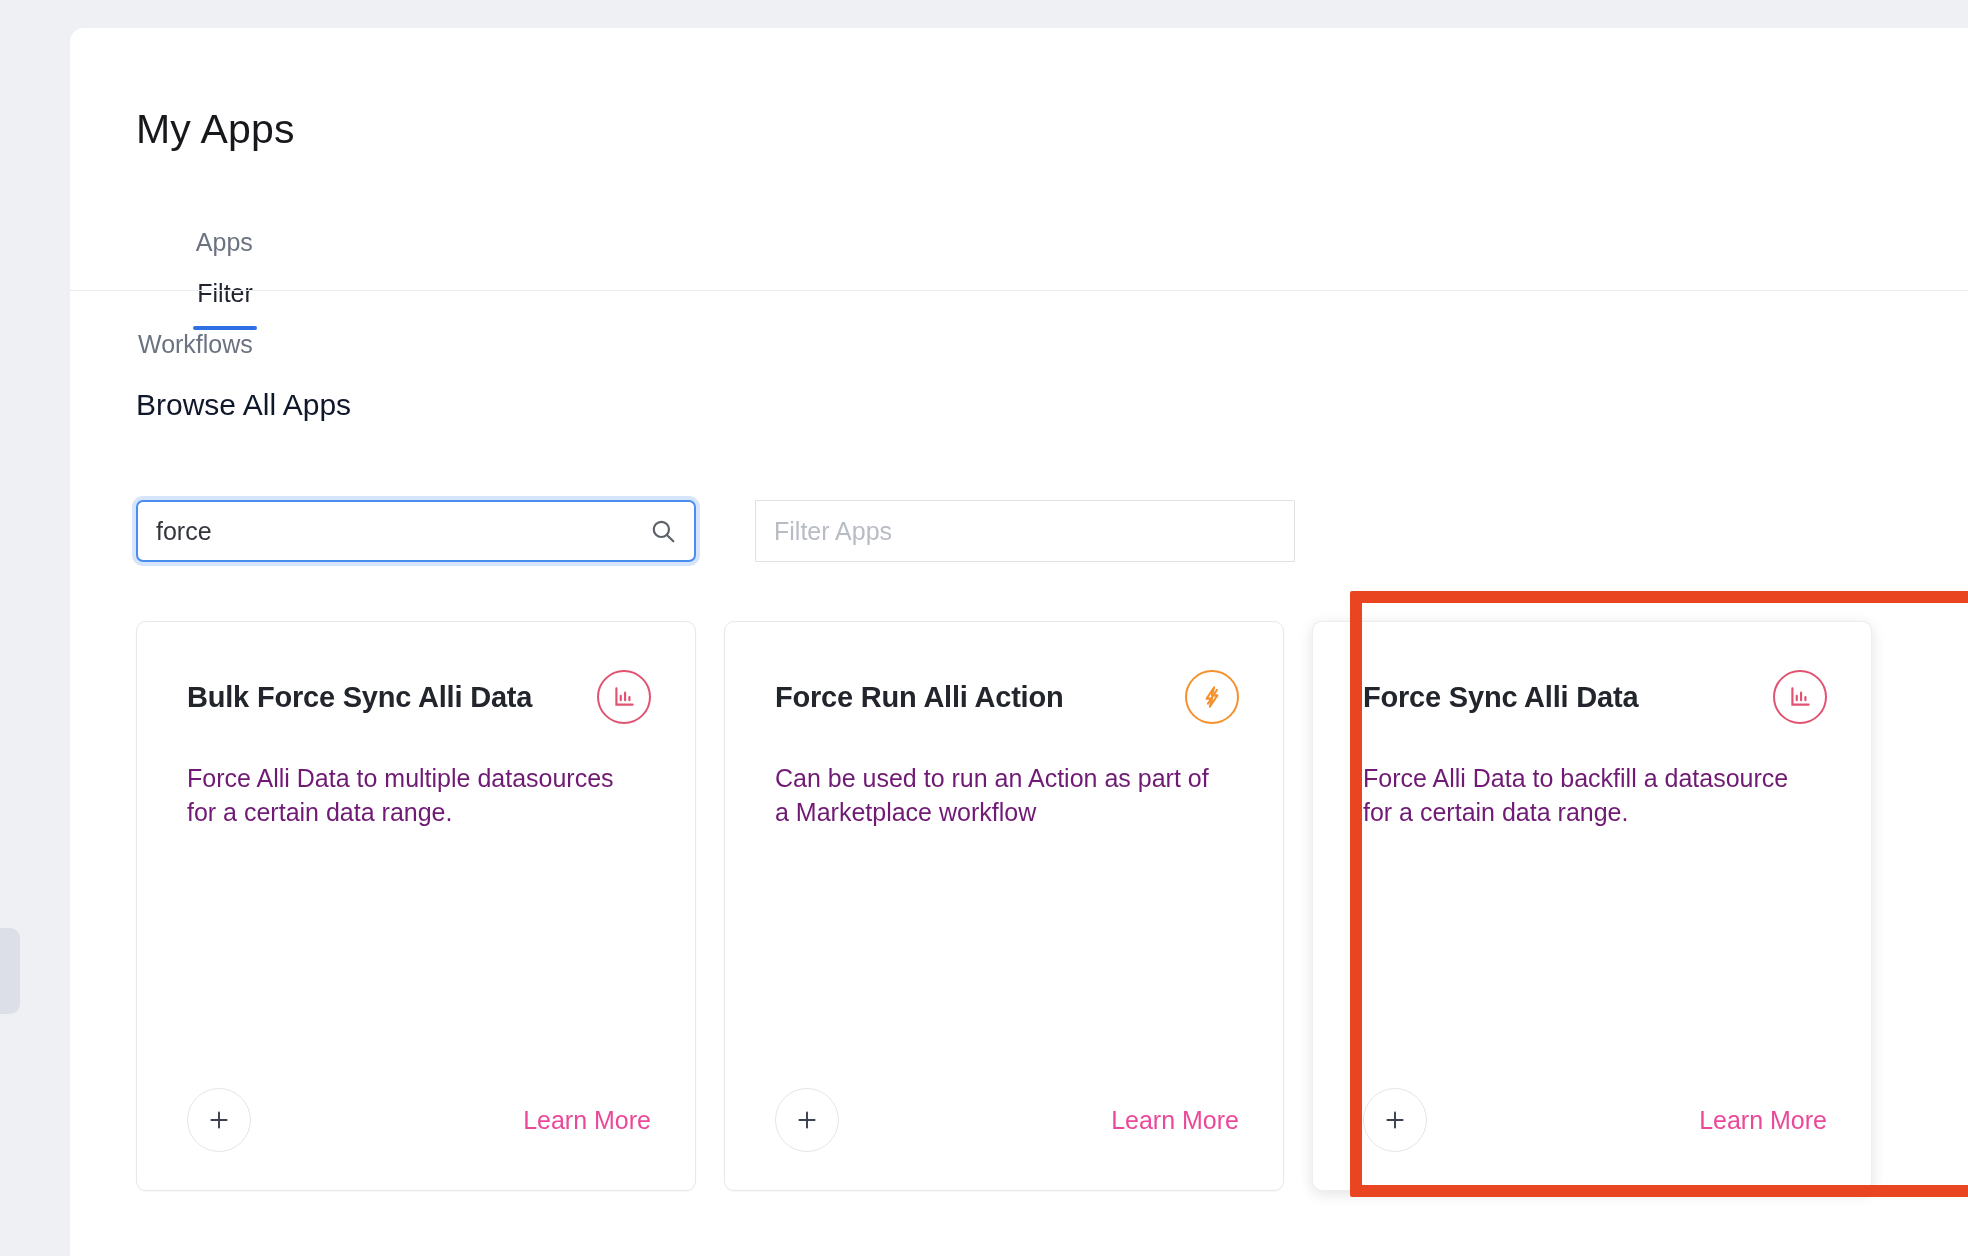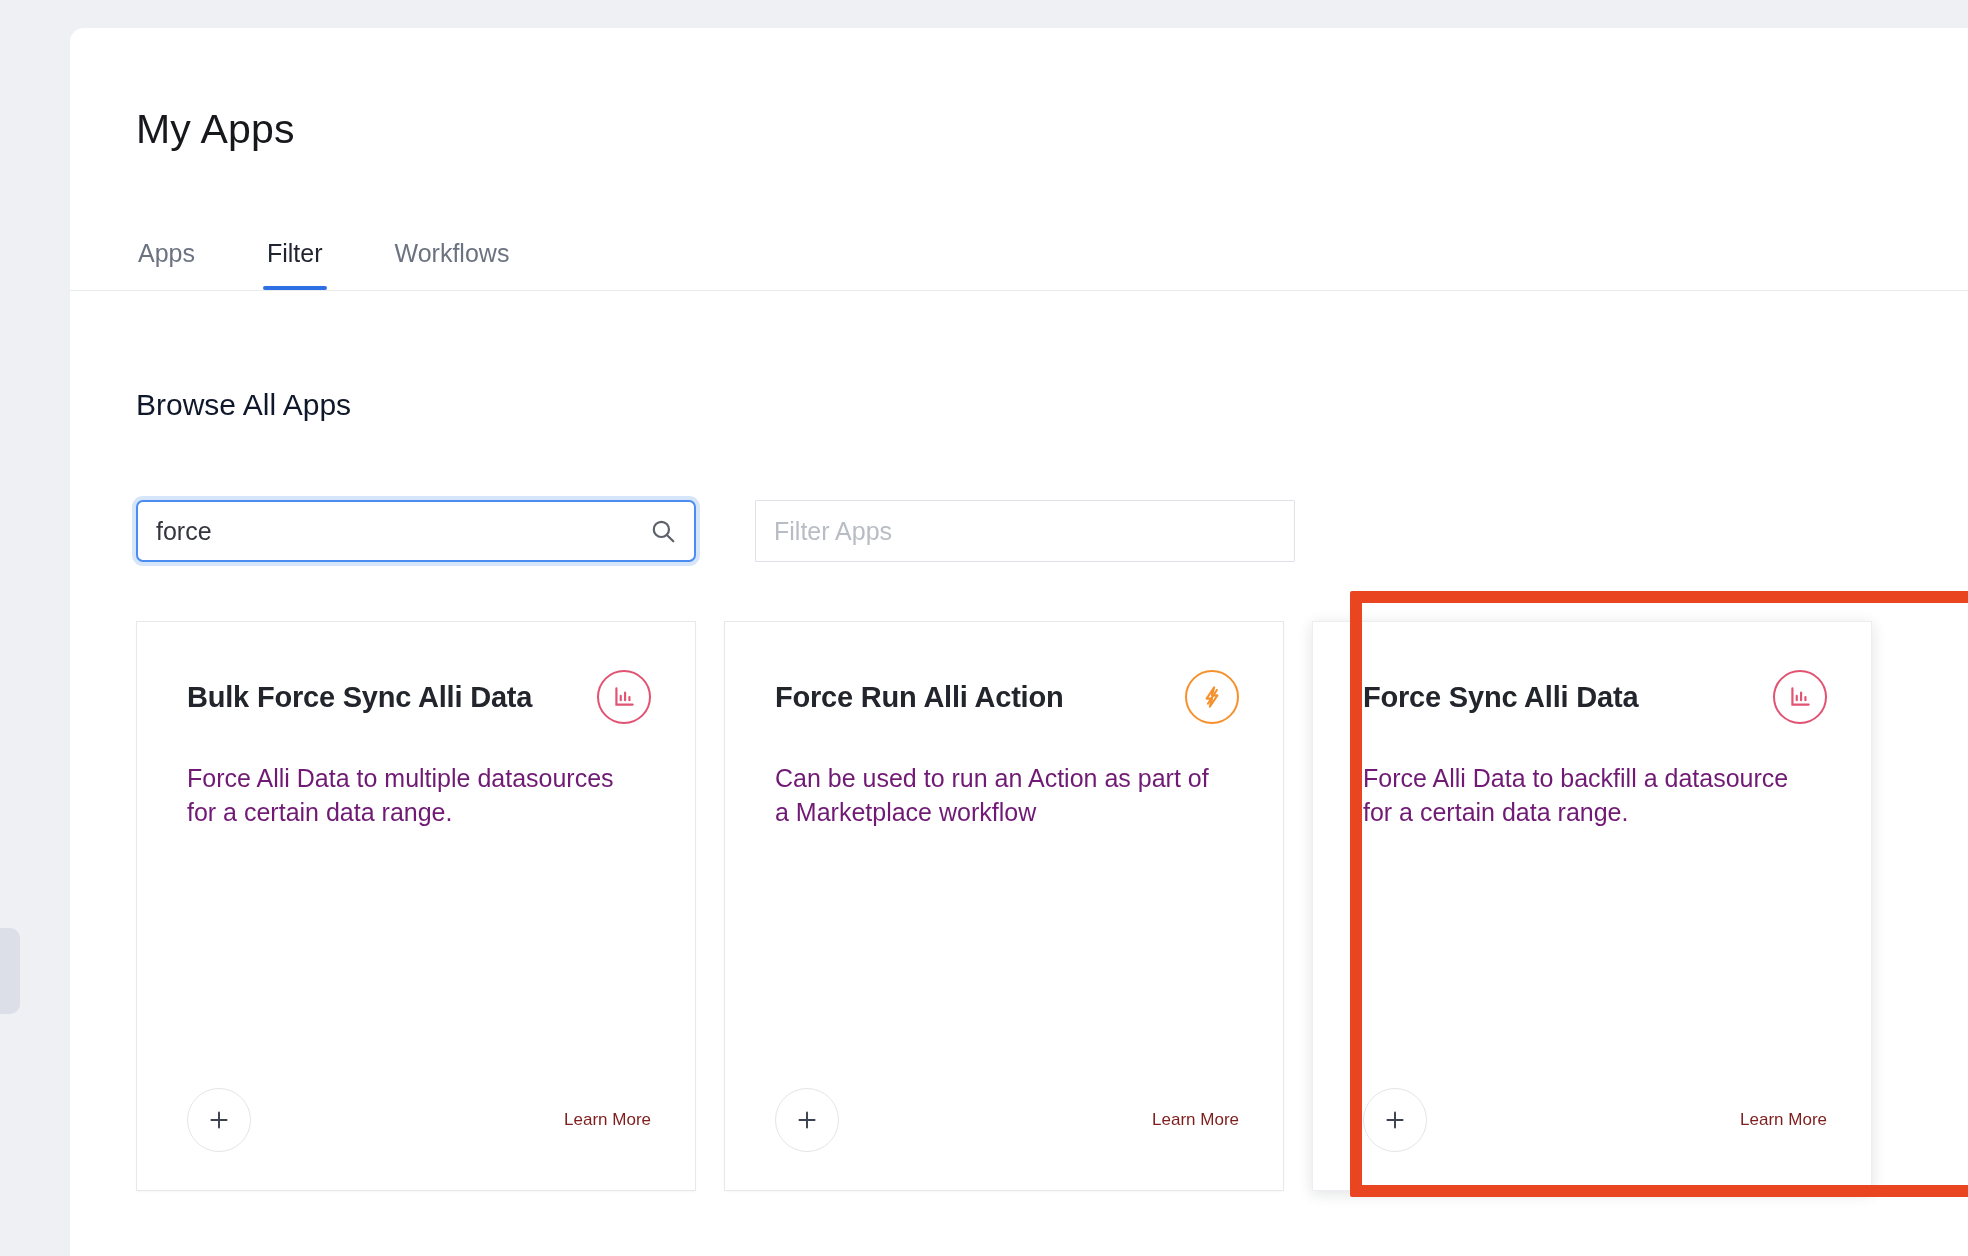--- a/index.html
+++ b/index.html
@@ -50,20 +50,21 @@
     letter-spacing: 0.2px;
   }
 
   #tabs {
     position: absolute;
     left: 64px;
     top: 200px;
     display: flex;
     align-items: flex-end;
     height: 62px;
+    flex-direction: column;
   }
   .tab {
     font-size: 25px;
     color: #6b7280;
     padding: 0 4px 22px 4px;
     margin-right: 64px;
     position: relative;
     cursor: pointer;
     white-space: nowrap;
   }
@@ -158,21 +159,21 @@
     top: 593px;
     display: flex;
   }
 
   .card {
     position: relative;
     width: 560px;
     height: 570px;
     background: #ffffff;
     border: 1px solid #e7e8ec;
-    border-radius: 0;
+    border-radius: 10px;
     margin-right: 28px;
     box-shadow: 0 1px 2px rgba(20,25,40,0.035);
   }
   .card.highlighted {
     box-shadow: 0 3px 14px rgba(20,25,40,0.12);
     border-color: #eceef1;
   }
 
   .card-head {
     display: flex;
@@ -221,22 +222,22 @@
     height: 64px;
     border-radius: 50%;
     border: 1px solid #e4e5e9;
     background: #fff;
     display: flex;
     align-items: center;
     justify-content: center;
     cursor: pointer;
   }
   .learn-more {
-    font-size: 17px;
-    color: #7f1d1d;
+    font-size: 25px;
+    color: #ec4899;
     cursor: pointer;
     text-decoration: none;
   }
 
   
   #annotation-box {
     position: absolute;
     left: 1280px;
     top: 563px;
     width: 636px;

